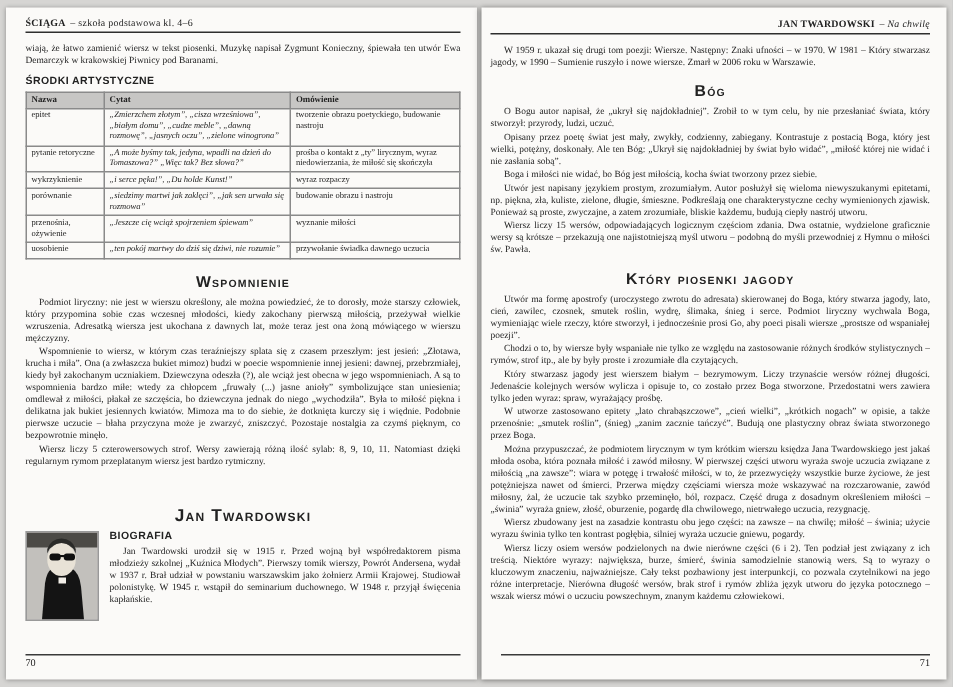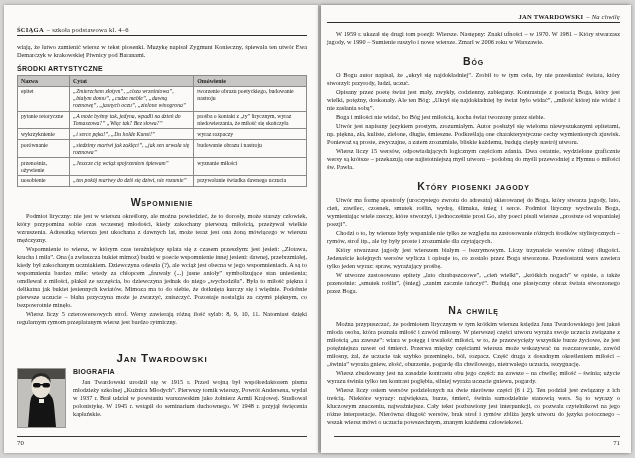--- a/index.html
+++ b/index.html
@@ -1,20 +1,20 @@
 <!DOCTYPE html>
 <html><head>
 <meta charset="utf-8">
 <style>
   html,body{margin:0;padding:0;background:#c9c9c9;}
   .spread{width:635px;height:458px;position:relative;background:#d6d5d3;display:flex;
     padding:5px 4px;box-sizing:border-box;gap:3px;font-family:"Liberation Serif",serif;color:#222;}
   .page{background:#fbfaf8;height:448px;position:relative;box-sizing:border-box;
     box-shadow:0 0 3px rgba(0,0,0,.35);overflow:hidden;}
-  .page-left{width:314px;padding:21px 11px 20px 13px;}
+  .page-left{width:314px;padding:7px 11px 20px 13px;}
   .page-right{width:310px;padding:8px 11px 20px 6px;box-shadow:-2px 0 4px rgba(0,0,0,.25),0 0 3px rgba(0,0,0,.3);}
   .running-head{display:flex;align-items:baseline;font-size:6.6px;border-bottom:1px solid #2e2e2e;
     padding-bottom:2px;letter-spacing:.2px;}
   .running-head.right{justify-content:flex-end;}
   .rh-bold{font-weight:bold;}
   .rh-rest{margin-left:3px;}
   .rh-italic{font-style:italic;margin-left:3px;}
   .body-text{font-size:6.3px;line-height:8px;text-align:justify;margin:0;}
   .para{text-indent:9px;margin:0 0 1px 0;}
   .no-indent{text-indent:0;}
@@ -159,21 +159,20 @@
 
     <h2 class="sec-title">Który piosenki jagody</h2>
     <div class="paras body-text">
 
     <p class="para">Utwór ma formę apostrofy (uroczystego zwrotu do adresata) skierowanej do Boga, który stwarza jagody, lato, cień, zawilec, czosnek, smutek roślin, wydrę, ślimaka, śnieg i serce. Podmiot liryczny wychwala Boga, wymieniając wiele rzeczy, które stworzył, i jednocześnie prosi Go, aby poeci pisali wiersze „prostsze od wspaniałej poezji”.</p>
         <p class="para">Chodzi o to, by wiersze były wspaniałe nie tylko ze względu na zastosowanie różnych środków stylistycznych – rymów, strof itp., ale by były proste i zrozumiałe dla czytających.</p>
         <p class="para">Który stwarzasz jagody jest wierszem białym – bezrymowym. Liczy trzynaście wersów różnej długości. Jedenaście kolejnych wersów wylicza i opisuje to, co zostało przez Boga stworzone. Przedostatni wers zawiera tylko jeden wyraz: spraw, wyrażający prośbę.</p>
         <p class="para">W utworze zastosowano epitety „lato chrabąszczowe”, „cień wielki”, „krótkich nogach” w opisie, a także przenośnie: „smutek roślin”, (śnieg) „zanim zacznie tańczyć”. Budują one plastyczny obraz świata stworzonego przez Boga.</p>
       </div>
 
-    <h2 class="sec-title">Na chwilę</h2>
     <div class="paras body-text">
 
     <p class="para">Można przypuszczać, że podmiotem lirycznym w tym krótkim wierszu księdza Jana Twardowskiego jest jakaś młoda osoba, która poznała miłość i zawód miłosny. W pierwszej części utworu wyraża swoje uczucia związane z miłością „na zawsze”: wiara w potęgę i trwałość miłości, w to, że przezwycięży wszystkie burze życiowe, że jest potężniejsza nawet od śmierci. Przerwa między częściami wiersza może wskazywać na rozczarowanie, zawód miłosny, żal, że uczucie tak szybko przeminęło, ból, rozpacz. Część druga z dosadnym określeniem miłości – „świnia” wyraża gniew, złość, oburzenie, pogardę dla chwilowego, nietrwałego uczucia, rezygnację.</p>
         <p class="para">Wiersz zbudowany jest na zasadzie kontrastu obu jego części: na zawsze – na chwilę; miłość – świnia; użycie wyrazu świnia tylko ten kontrast pogłębia, silniej wyraża uczucie gniewu, pogardy.</p>
         <p class="para">Wiersz liczy osiem wersów podzielonych na dwie nierówne części (6 i 2). Ten podział jest związany z ich treścią. Niektóre wyrazy: największa, burze, śmierć, świnia samodzielnie stanowią wers. Są to wyrazy o kluczowym znaczeniu, najważniejsze. Cały tekst pozbawiony jest interpunkcji, co pozwala czytelnikowi na jego różne interpretacje. Nierówna długość wersów, brak strof i rymów zbliża język utworu do języka potocznego – wszak wiersz mówi o uczuciu powszechnym, znanym każdemu człowiekowi.</p>
       </div>
 
     <div class="footer right">
       <span>71</span>
     </div>

